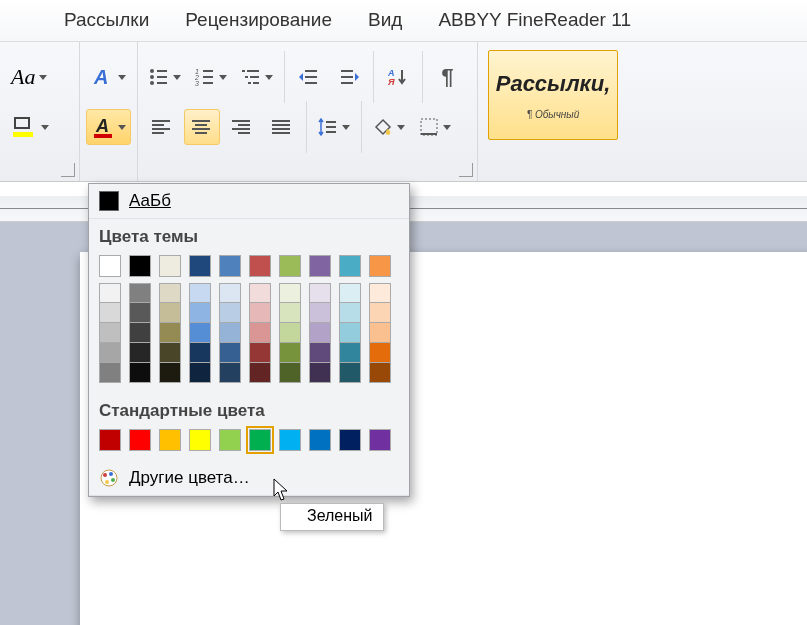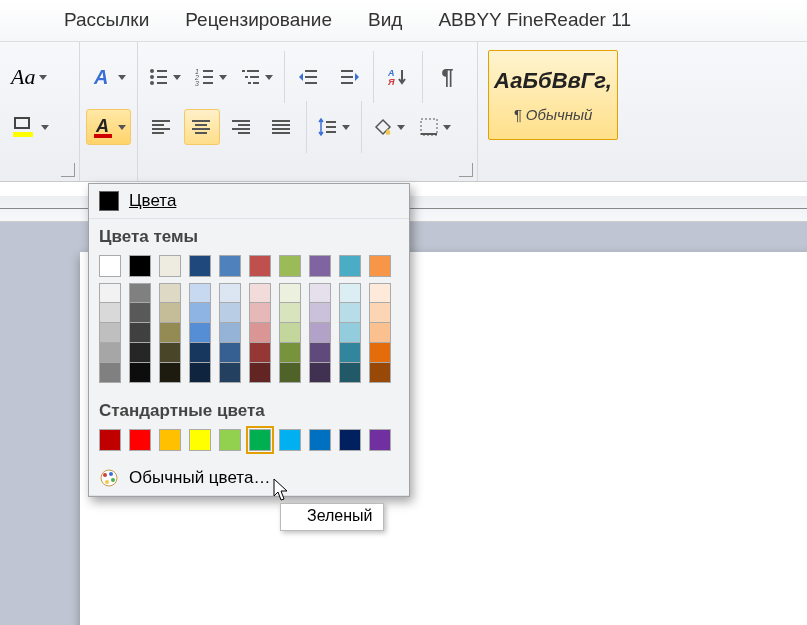--- a/index.html
+++ b/index.html
@@ -17,21 +17,21 @@
   .split-btn.open { border-color: #f4c966; background: linear-gradient(#ffe8a6,#ffd36b); }
   .caret { width:0; height:0; border-left:4px solid transparent; border-right:4px solid transparent; border-top:5px solid #555; margin-left:2px; }
   .sep { width:1px; height:52px; background:#d7d9de; margin:0 2px; }
   .corner { position:absolute; bottom:4px; right:4px; width:14px; height:14px; border:1px solid #999; border-top:none; border-left:none; cursor:pointer; }
 
   
   .styles-group { display:flex; padding:8px 4px 0 10px; gap:6px; }
   .style-item { width:130px; height:90px; border:1px solid #d3d5da; background:linear-gradient(#fefefe,#e8eaee); border-radius:2px; display:flex; flex-direction:column; align-items:center; justify-content:center; padding:4px; }
   .style-item.active { border-color:#e2a100; background:linear-gradient(#fff4d0,#ffe08a); }
   .style-sample { font-size:22px; font-weight:600; color:#222; }
-  .style-name { font-size:15px; color:#444; margin-top:12px; }
+  .style-name { font-size:10px; color:#444; margin-top:12px; }
 
   
   .ruler { height:26px; background:linear-gradient(#eceef2,#f7f8fa); border-bottom:1px solid #ccc; position:relative; margin-top:14px;}
   .ruler::after { content:""; position:absolute; left:0; right:0; top:12px; border-top:1px solid #888; }
 
   
   .page-area { background:#bfc5d2; height:420px; position:relative; padding:30px 0 0 80px; }
   .page { width:900px; height:400px; background:#fff; box-shadow:0 4px 10px rgba(0,0,0,.3); padding:100px 0 0 600px; position:relative; }
   .doc-line1 { font-size:40px; font-weight:bold; color:#0a8a1f; text-align:right; padding-right:4px;}
   .doc-line2 { font-size:36px; font-weight:bold; color:#0a8a1f; text-align:right; padding-right:4px;}
@@ -230,39 +230,39 @@
             <rect x="2" y="16" width="16" height="2" fill="#555"></rect>
           </svg>
           <span class="caret"></span>
         </div>
     </div>
     <span class="corner"></span>
   </div>
 
   <div class="styles-group">
     <div class="style-item active">
-      <div class="style-sample">АаБбВвГг,</div>
+      <div class="style-sample">Рассылки,</div>
       <div class="style-name">¶ Обычный</div>
     </div>
   </div>
 </div>
 
 <div class="ruler"></div>
 
 <div class="page-area">
   <div class="page">
     <div class="doc-line1">W</div>
     <div class="doc-line2">Редактир</div>
   </div>
 </div>
 
 <div class="dropdown">
   <div class="dd-row">
     <div class="swatch" style="background:#000"></div>
-    <span style="text-decoration:underline">Цвета</span>
+    <span style="text-decoration:underline">АаБб</span>
   </div>
   <div class="dd-header">Цвета темы</div>
   <div class="palette-row" id="theme-top">
       <div class="pal" style="background: rgb(255, 255, 255);"></div>
       <div class="pal" style="background: rgb(0, 0, 0);"></div>
       <div class="pal" style="background: rgb(238, 236, 225);"></div>
       <div class="pal" style="background: rgb(31, 73, 125);"></div>
       <div class="pal" style="background: rgb(79, 129, 189);"></div>
       <div class="pal" style="background: rgb(192, 80, 77);"></div>
       <div class="pal" style="background: rgb(155, 187, 89);"></div>
@@ -356,21 +356,21 @@
       <div class="pal" style="background: rgb(112, 48, 160);"></div>
     </div>
   <div class="dd-row">
     <svg width="20" height="20">
         <circle cx="10" cy="10" r="8" fill="#fff" stroke="#c79b4b"></circle>
         <circle cx="6" cy="7" r="2" fill="#d04040"></circle>
         <circle cx="12" cy="6" r="2" fill="#3a6fd8"></circle>
         <circle cx="14" cy="12" r="2" fill="#4caf50"></circle>
         <circle cx="8" cy="14" r="2" fill="#f2c94c"></circle>
       </svg>
-    <span>Обычный цвета…</span>
+    <span>Другие цвета…</span>
   </div>
 </div>
 
 <div class="tooltip" style="left:280px; top:503px">Зеленый</div>
 
 <svg class="cursor" style="left:273px; top:478px" viewBox="0 0 18 24">
     <path d="M1 1 L1 18 L5 14 L8 22 L11 21 L8 13 L14 13 Z" fill="#fff" stroke="#000" stroke-width="1"></path>
   </svg>
 
 </body></html>

